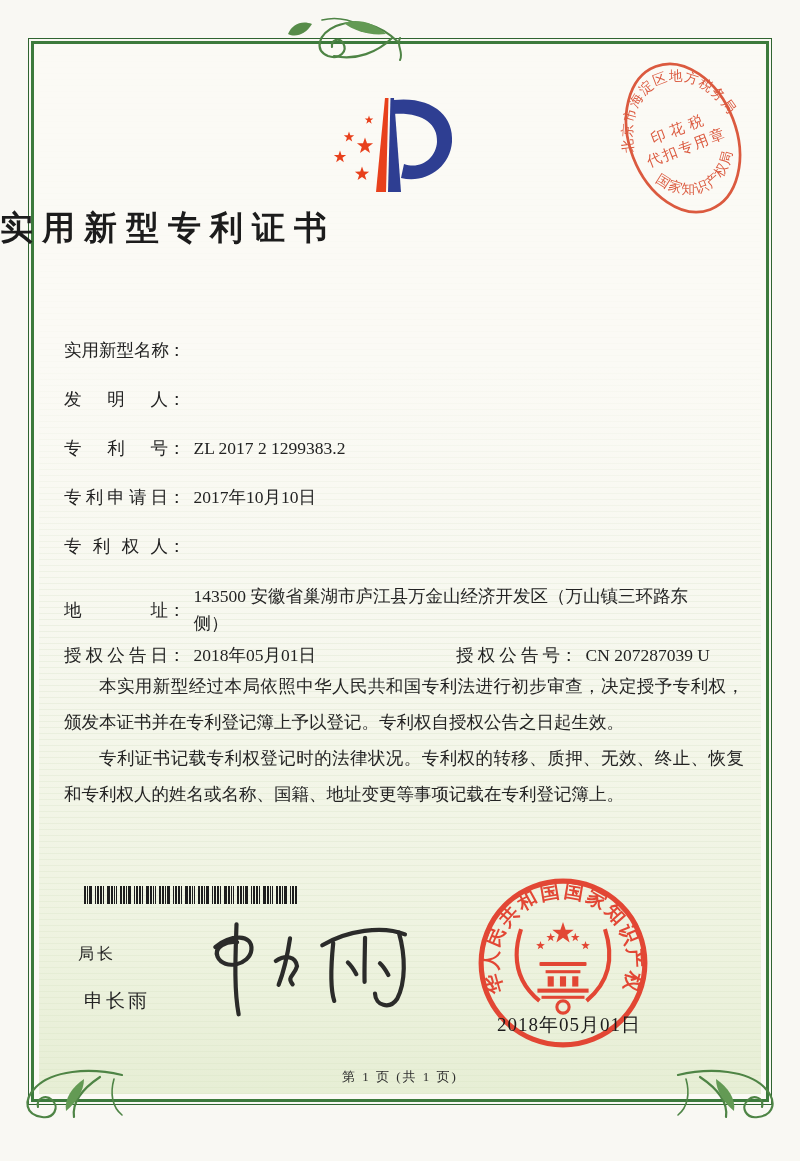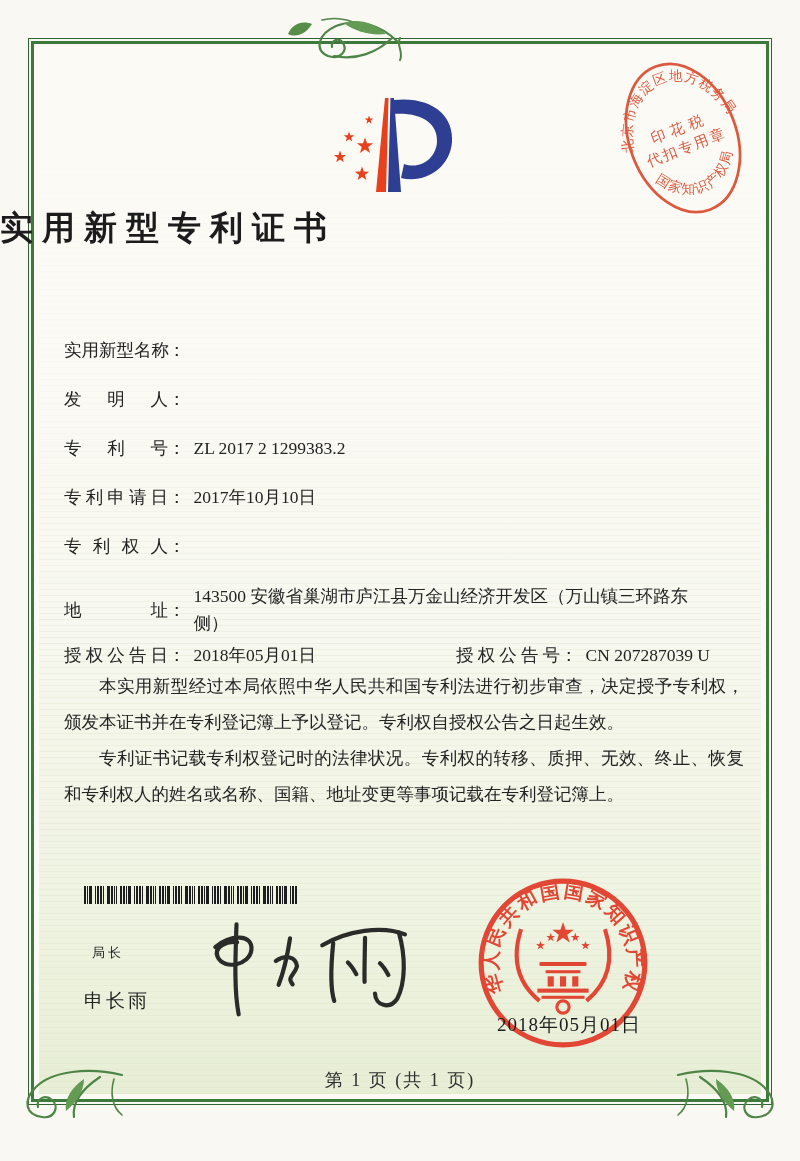--- a/index.html
+++ b/index.html
@@ -36,26 +36,26 @@
   .f-split .cell{display:flex;line-height:24px;}
   .f-split .cell.left{width:392px;}
 
   
   .paras{position:absolute;left:64px;right:56px;top:668px;font-size:17.5px;line-height:36px;text-align:justify;}
   .paras p{margin:0;text-indent:2em;}
 
   
   .barcode{position:absolute;left:84px;top:886px;height:18px;display:flex;align-items:stretch;}
   .barcode span{display:block;background:#1d1d1d;}
-  .signer-title{position:absolute;left:92px;top:944px;font-size:13px;letter-spacing:3px;}
+  .signer-title{position:absolute;left:78px;top:944px;font-size:16px;letter-spacing:3px;}
   .signer-name{position:absolute;left:84px;top:988px;font-size:19px;letter-spacing:3px;}
   .signature{position:absolute;left:188px;top:916px;transform:rotate(-2deg);}
   .seal{position:absolute;left:476px;top:876px;opacity:.93;}
   .seal-date{position:absolute;left:497px;top:1012px;font-size:19px;letter-spacing:1px;color:#1c1c1c;}
-  .footer{position:absolute;left:0;top:1068px;width:100%;text-align:center;font-size:18px;letter-spacing:2px;color:#2e2e2e;}
+  .footer{position:absolute;left:0;top:1068px;width:100%;text-align:center;font-size:13px;letter-spacing:2px;color:#2e2e2e;}
 </style>
 </head>
 <body>
 
 <div class="page">
 
   <div class="frame-outer">
     <div class="frame-inner">
       <div class="waves"></div>
       <div class="tint"></div>

